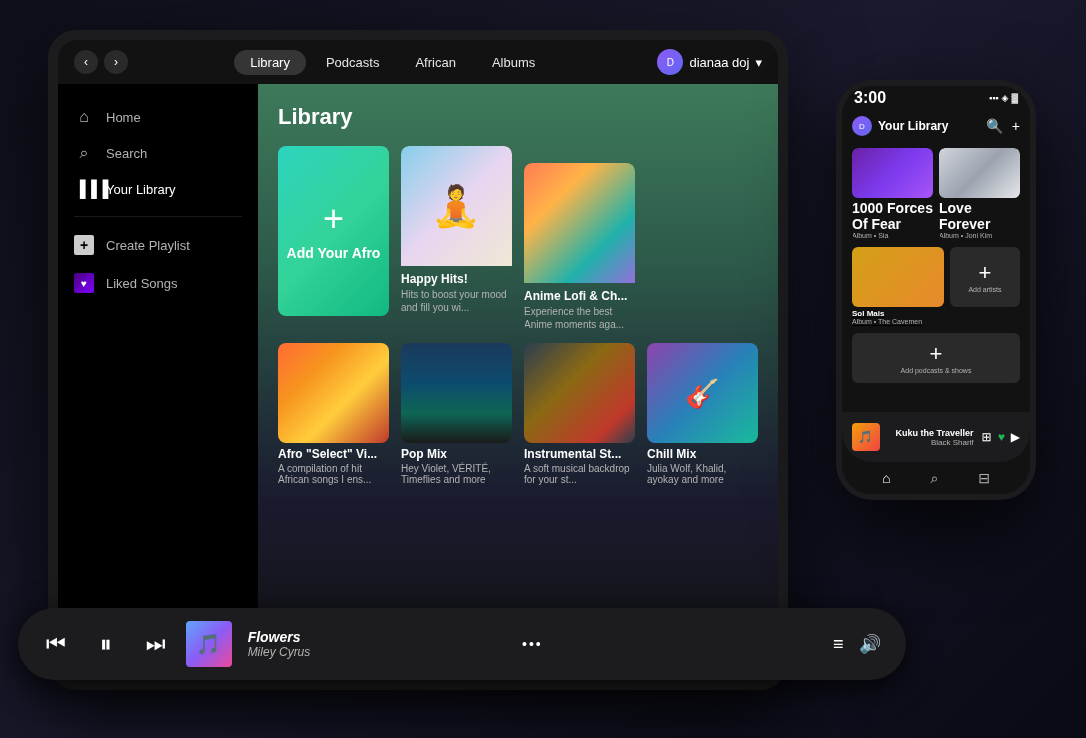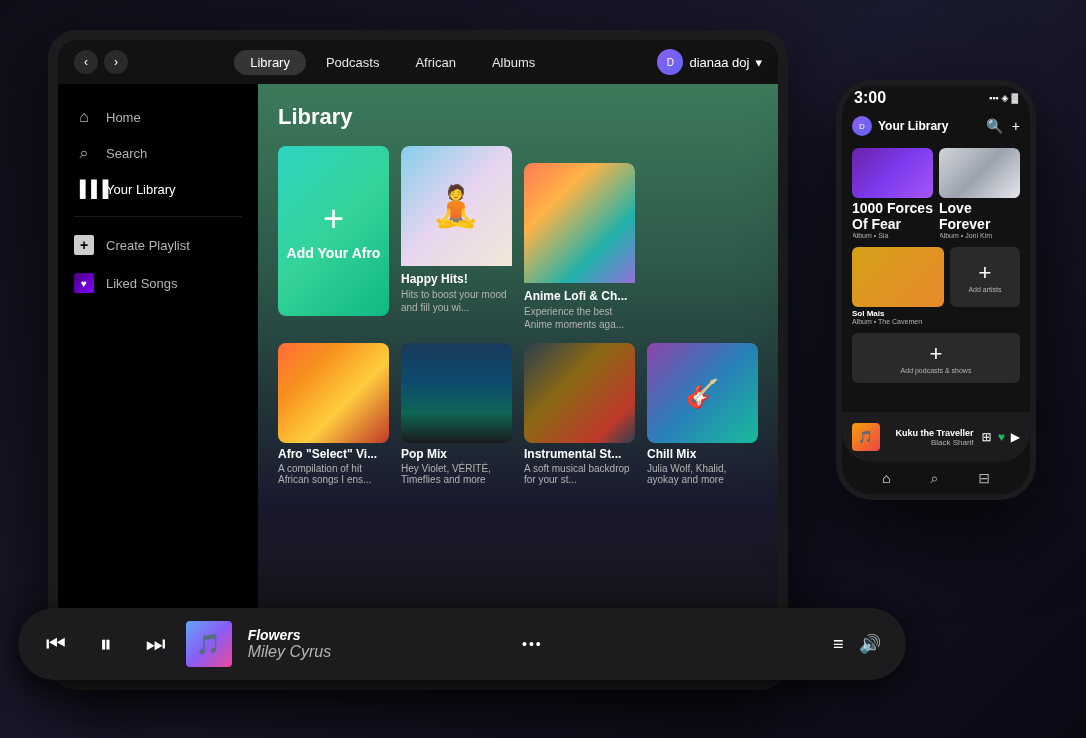--- a/index.html
+++ b/index.html
@@ -358,21 +358,21 @@
     }
 
     .track-name {
       color: #fff;
       font-size: 14px;
       font-weight: 700;
     }
 
     .track-artist {
       color: #b3b3b3;
-      font-size: 16px;
+      font-size: 12px;
     }
 
     
     .phone {
       position: absolute;
       right: 50px;
       top: 80px;
       width: 200px;
       height: 420px;
       background: #1c1c1e;
@@ -486,20 +486,21 @@
     .phone-add-section {
       display: flex;
       gap: 6px;
       align-items: stretch;
       margin-bottom: 8px;
     }
 
     .phone-artist-card {
       flex: 1;
       cursor: pointer;
+      text-decoration: underline;
     }
 
     .phone-artist-img {
       width: 100%;
       height: 60px;
       border-radius: 6px;
       background: linear-gradient(135deg, #d4a017, #e8892b);
     }
 
     .phone-artist-label {

